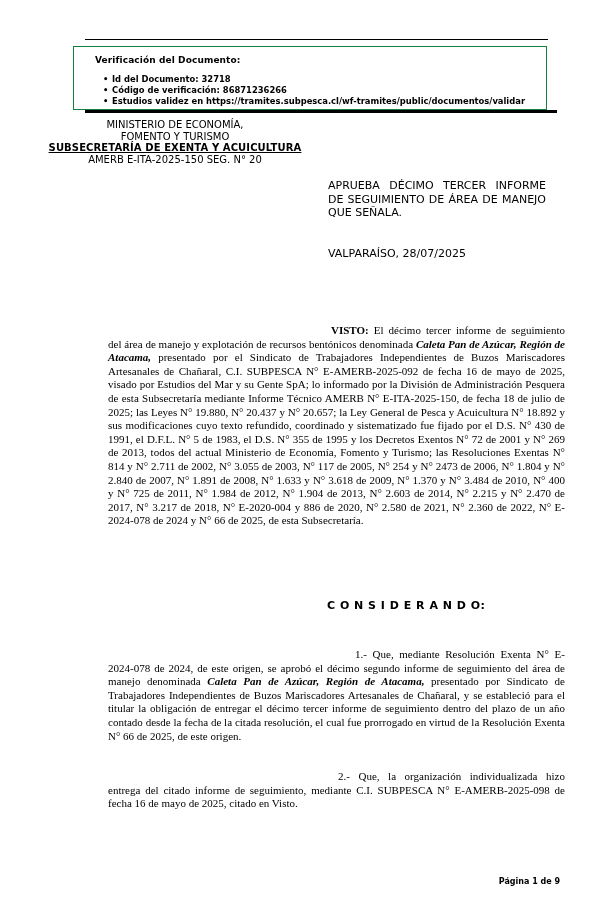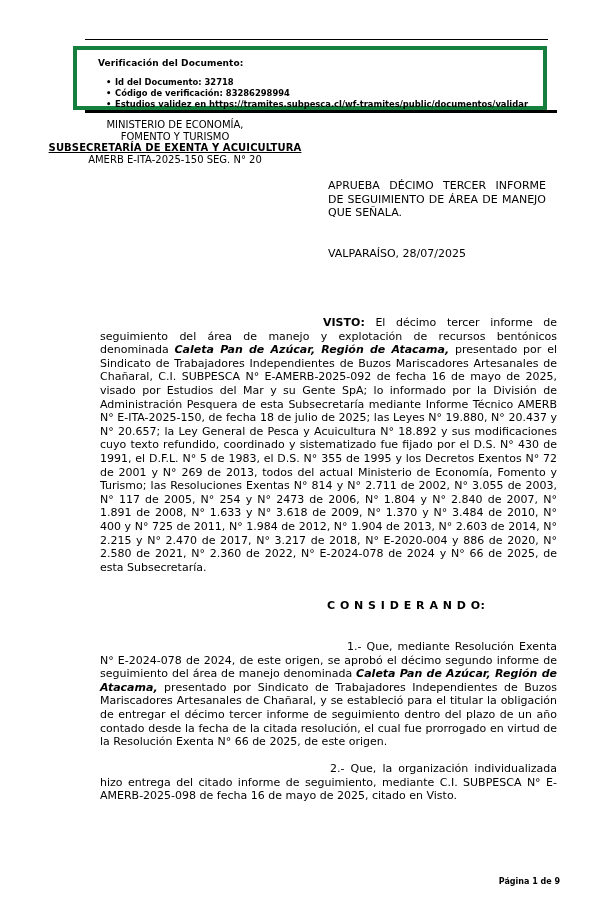--- a/index.html
+++ b/index.html
@@ -9,21 +9,21 @@
     font-family:"DejaVu Sans","Liberation Sans",sans-serif;
     color:#000;
     position:relative;
     overflow:hidden;
   }
   .page{position:absolute;inset:0;}
 
   
   .verify-box{
     position:absolute;left:73px;top:46px;width:474px;height:64px;
-    border:4px solid #15803d;
+    border:1px solid #15803d;
     box-sizing:border-box;
     padding:8px 0 0 21px;
   }
   .vb-topline{position:absolute;left:85px;top:39px;width:463px;height:1px;background:#000;}
   .vb-bottomline{position:absolute;left:85px;top:110px;width:472px;height:3px;background:#000;}
   .vb-title{font-size:9px;font-weight:bold;letter-spacing:0.1px;}
   .vb-list{margin:9px 0 0 0;padding-left:17px;list-style:none;}
   .vb-list li{font-size:8.4px;font-weight:bold;line-height:10.8px;position:relative;}
   .vb-list li::before{content:"\2022";position:absolute;left:-9px;top:0;font-size:8.4px;}
 
@@ -37,21 +37,22 @@
   
   .title-block{position:absolute;left:328px;top:179px;width:218px;font-size:11px;line-height:13.5px;}
   .tb-subject{text-align:justify;}
   .tb-place{margin-top:27px;}
   .tb-resol{margin-top:27px;white-space:nowrap;}
 
   
   .body-par{
     position:absolute;left:100px;width:457px;
     font-size:11px;line-height:13.6px;text-align:justify;
-    margin:0;
+    margin:8px;
+    font-family:Liberation Serif, serif;
   }
   .visto-par{top:316px;text-indent:223px;}
   .cons-p1{top:640px;text-indent:247px;}
   .cons-p2{top:762px;text-indent:230px;}
   .b{font-weight:bold;}
   .bi{font-weight:bold;font-style:italic;}
 
   .cons-heading{
     position:absolute;left:327px;top:599px;
     font-size:11px;font-weight:bold;letter-spacing:0.5px;white-space:nowrap;
@@ -66,21 +67,21 @@
 </head>
 <body>
 
 <div class="page">
 
   <div class="vb-topline"></div>
   <div class="verify-box">
     <div class="vb-title">Verificación del Documento:</div>
     <ul class="vb-list">
       <li>Id del Documento: 32718</li>
-      <li>Código de verificación: 83286298994</li>
+      <li>Código de verificación: 86871236266</li>
       <li>Estudios validez en https://tramites.subpesca.cl/wf-tramites/public/documentos/validar</li>
     </ul>
   </div>
   <div class="vb-bottomline"></div>
 
   <div class="gov-header">
     <div>MINISTERIO DE ECONOMÍA,</div>
     <div>FOMENTO Y TURISMO</div>
     <div class="gov-sub">SUBSECRETARÍA DE EXENTA Y ACUICULTURA</div>
     <div>AMERB E-ITA-2025-150 SEG. N° 20</div>

